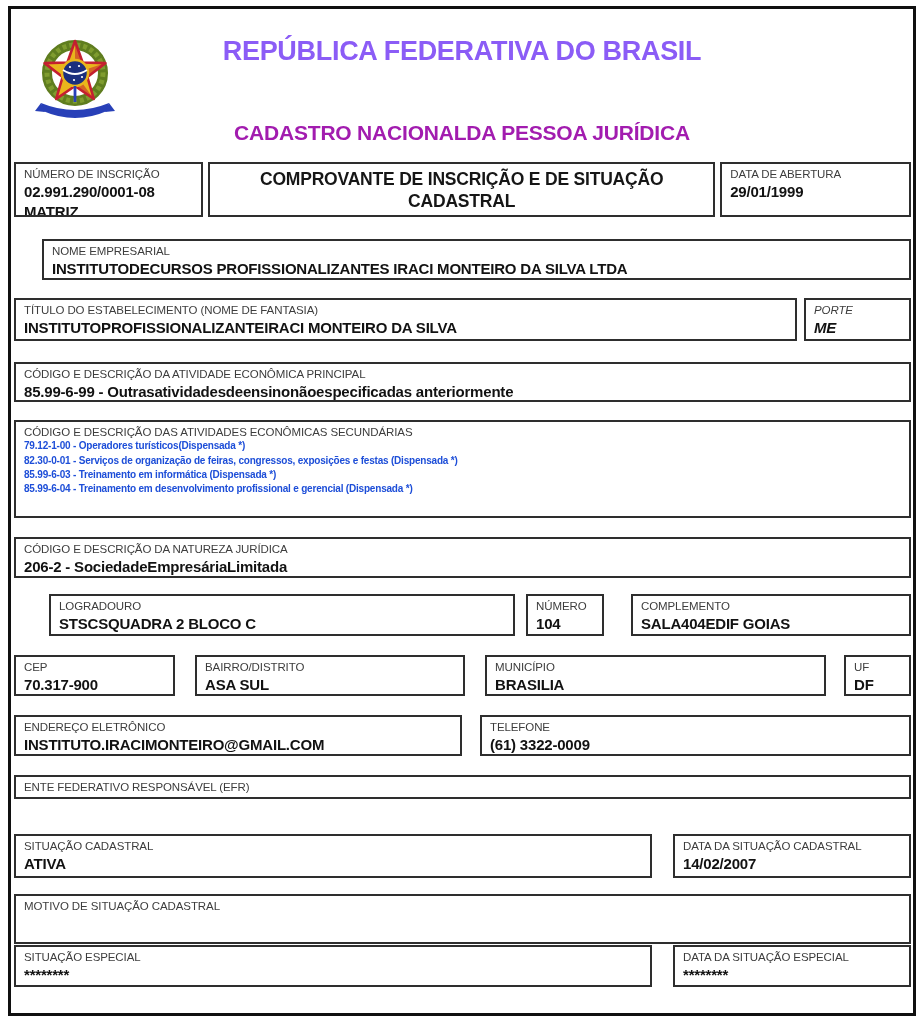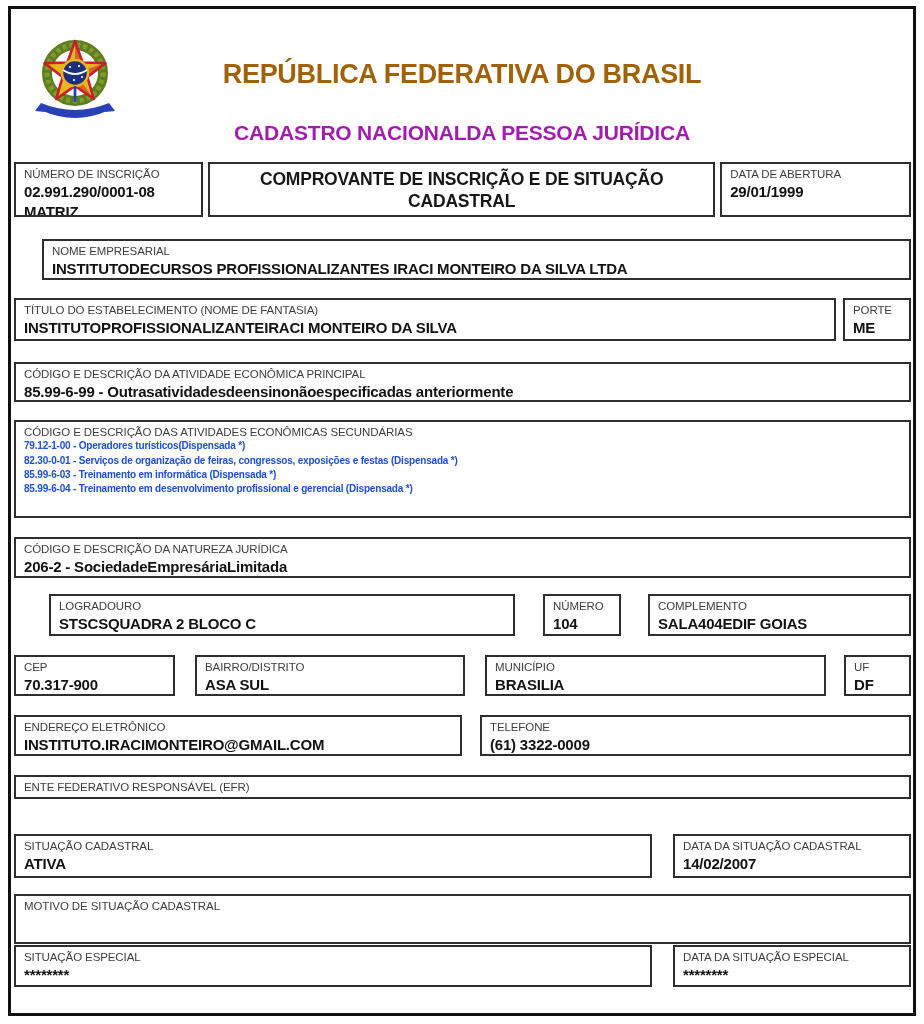--- a/index.html
+++ b/index.html
@@ -1,21 +1,21 @@
 <!DOCTYPE html>
 <html><head>
 <meta charset="utf-8">
 <style>
   html,body{margin:0;padding:0;background:#ffffff;}
   .page{position:relative;width:924px;height:1024px;background:#ffffff;overflow:hidden;
         font-family:"Liberation Sans", sans-serif;color:#141414;}
   .frame{position:absolute;left:8px;top:6px;right:8px;bottom:8px;border:3px solid #101010;}
   .emblem{position:absolute;left:25px;top:31px;width:100px;height:96px;}
   .title{position:absolute;left:0;right:0;top:36px;text-align:center;
-         font-size:27px;font-weight:700;color:#a16207;letter-spacing:-0.3px;margin-top:23px;}
+         font-size:27px;font-weight:700;color:#8b5cf6;letter-spacing:-0.3px;}
   .subtitle{position:absolute;left:0;right:0;top:121px;text-align:center;
          font-size:21px;font-weight:700;color:#a21caf;letter-spacing:-0.2px;}
   .row{position:absolute;left:14px;right:13px;display:flex;align-items:stretch;}
   .box{border:2px solid #2e2e2e;background:#fff;padding:3px 8px 2px;box-sizing:border-box;overflow:hidden;}
   .lbl{font-size:11.5px;color:#3d3d3d;line-height:1.25;white-space:nowrap;letter-spacing:-0.1px;}
   .val{font-size:15px;font-weight:700;color:#121212;line-height:1.3;margin-top:1px;white-space:nowrap;letter-spacing:-0.2px;}
   .val.sub{margin-top:0;}
   .title-box{display:flex;align-items:flex-end;justify-content:center;text-align:center;}
   .doc-title{font-size:17.5px;font-weight:700;color:#161616;line-height:1.25;letter-spacing:-0.2px;padding:0 22px;}
   .act-item{font-size:10px;font-weight:700;color:#1d4ed8;line-height:1.42;letter-spacing:-0.2px;white-space:nowrap;}
@@ -65,21 +65,21 @@
       <div class="lbl">NOME EMPRESARIAL</div>
       <div class="val">INSTITUTODECURSOS PROFISSIONALIZANTES IRACI MONTEIRO DA SILVA LTDA</div>
     </div>
   </div>
 
   <div class="row" style="top:298px;height:43px;">
     <div class="box grow">
       <div class="lbl">TÍTULO DO ESTABELECIMENTO (NOME DE FANTASIA)</div>
       <div class="val">INSTITUTOPROFISSIONALIZANTEIRACI MONTEIRO DA SILVA</div>
     </div>
-    <div class="box" style="width:68px;margin-left:7px;">
+    <div class="box" style="width:107px;margin-left:7px;font-style:italic;">
       <div class="lbl">PORTE</div>
       <div class="val">ME</div>
     </div>
   </div>
 
   <div class="row" style="top:362px;height:40px;">
     <div class="box grow">
       <div class="lbl">CÓDIGO E DESCRIÇÃO DA ATIVIDADE ECONÔMICA PRINCIPAL</div>
       <div class="val">85.99-6-99 - Outrasatividadesdeensinonãoespecificadas anteriormente</div>
     </div>
@@ -100,21 +100,21 @@
       <div class="lbl">CÓDIGO E DESCRIÇÃO DA NATUREZA JURÍDICA</div>
       <div class="val">206-2 - SociedadeEmpresáriaLimitada</div>
     </div>
   </div>
 
   <div class="row" style="top:594px;height:42px;">
     <div class="box" style="width:466px;margin-left:35px;">
       <div class="lbl">LOGRADOURO</div>
       <div class="val">STSCSQUADRA 2 BLOCO C</div>
     </div>
-    <div class="box" style="width:78px;margin-left:28px;">
+    <div class="box" style="width:78px;margin-left:11px;">
       <div class="lbl">NÚMERO</div>
       <div class="val">104</div>
     </div>
     <div class="box grow" style="margin-left:27px;">
       <div class="lbl">COMPLEMENTO</div>
       <div class="val">SALA404EDIF GOIAS</div>
     </div>
   </div>
 
   <div class="row" style="top:655px;height:41px;">

